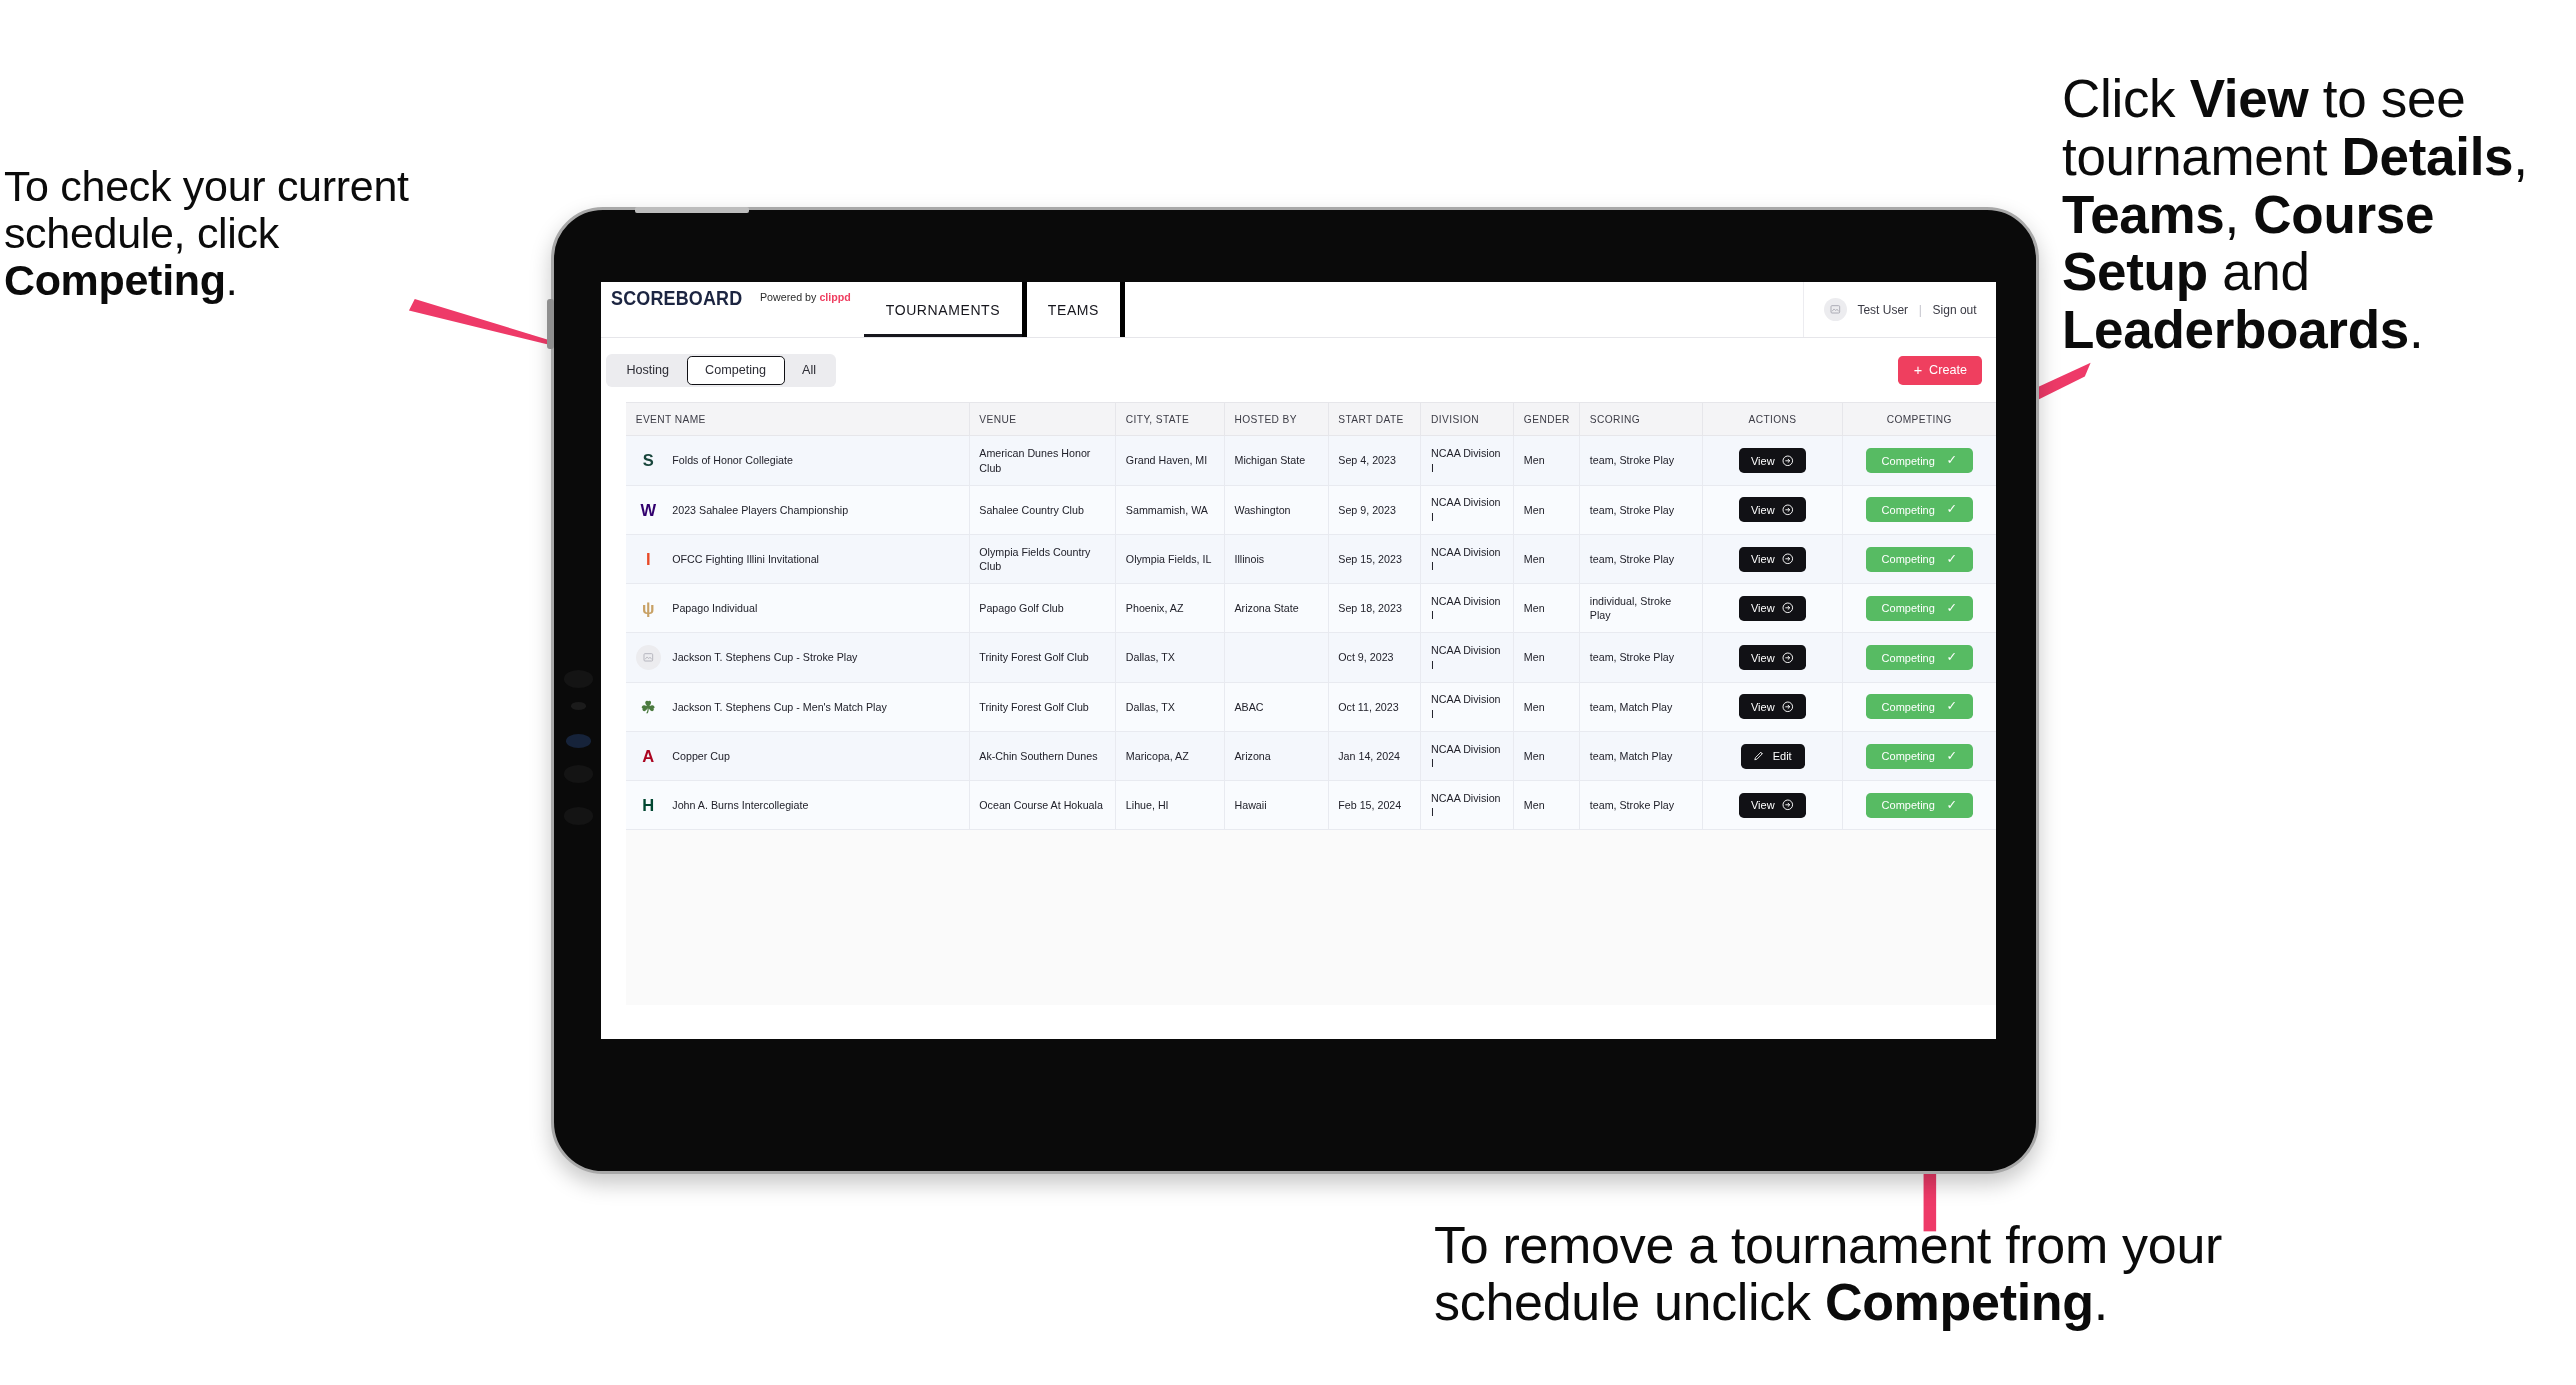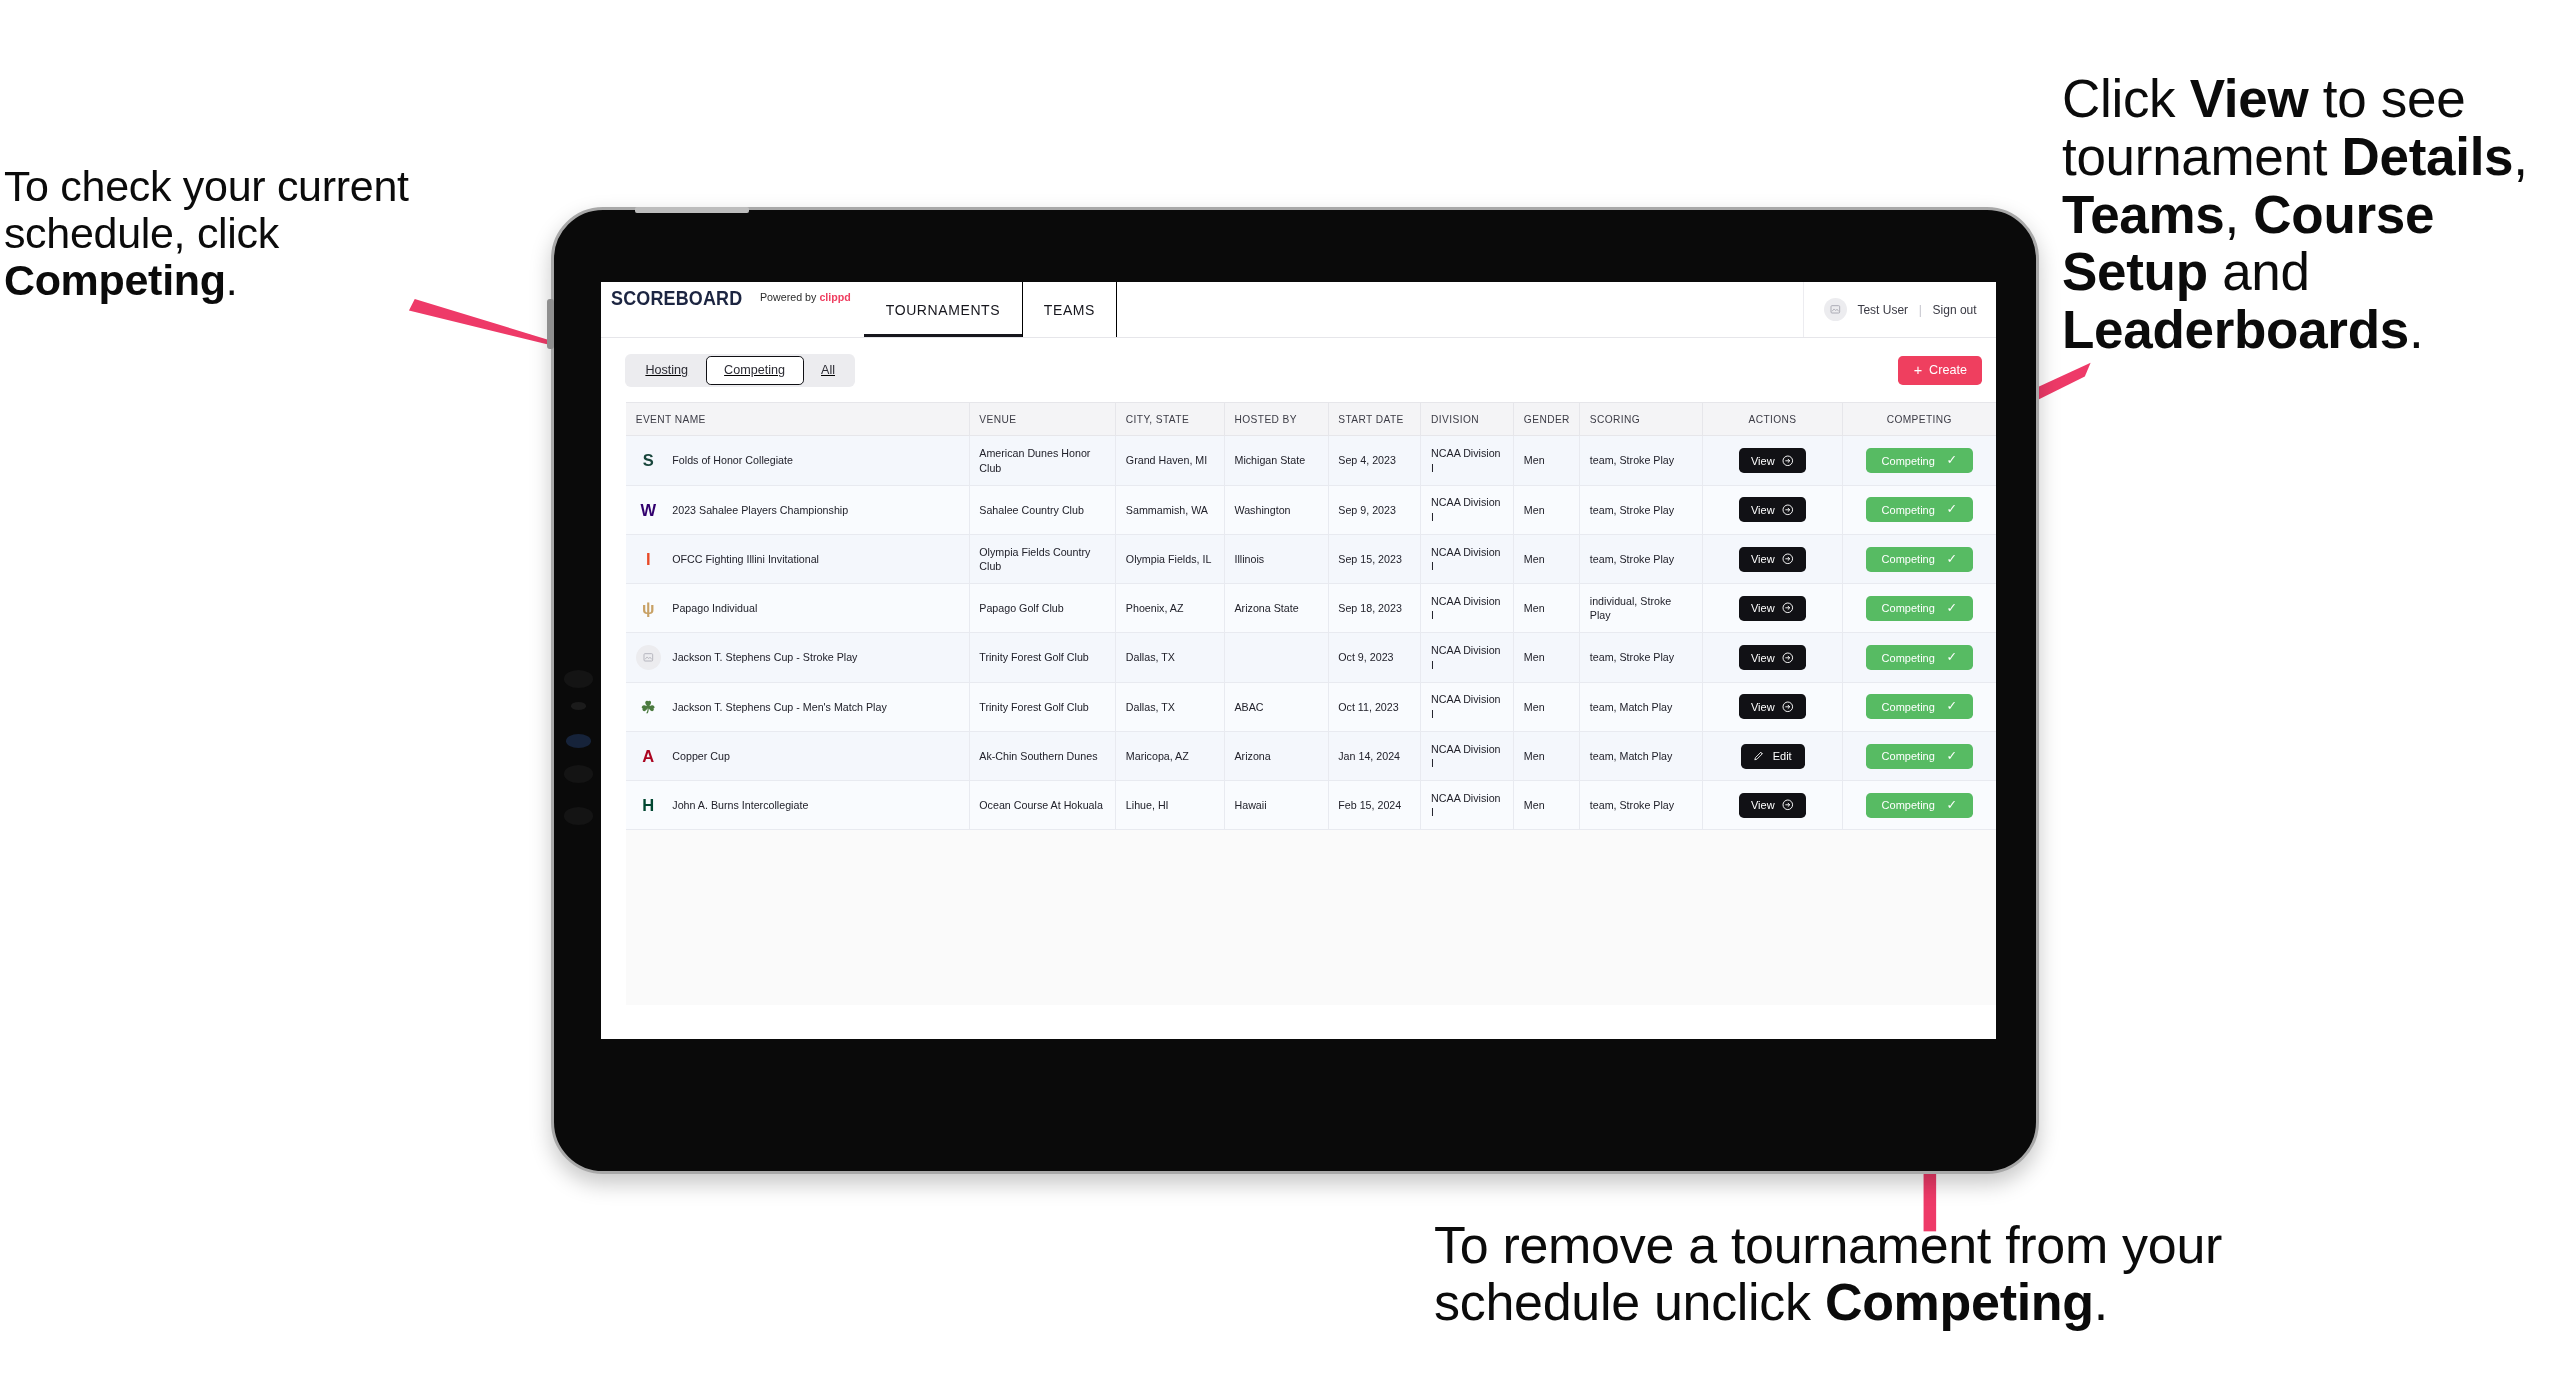--- a/index.html
+++ b/index.html
@@ -72,37 +72,37 @@
     font-weight: 700; font-size: 20.4px; letter-spacing: 0.2px;
     color:#1c2541; line-height:1;
     transform: scaleX(0.88); transform-origin: left center;
   }
   #brand-sub { font-size: 10.7px; color:#2b2b2b; margin-top:3.9px; line-height:1; }
   #brand-sub .clippd { color:#ef3f61; font-weight:700; }
 
   .navtab {
     display:flex; align-items:center; padding: 0 21.3px;
     font-size: 14px; color:#16161d; letter-spacing:0.6px;
-    border-right: 1px solid #000000; cursor:pointer;
+    border-right: 5px solid #000000; cursor:pointer;
     position: relative;
   }
   .navtab.active { box-shadow: inset 0 -2.9px 0 0 #16161d; font-weight:500; }
   #nav-spacer { flex:1; border-right:1px solid #ececf0; }
   #user-area { display:flex; align-items:center; gap:10.7px; padding: 0 19.4px; font-size:12px; color:#3a3a44; }
   #avatar {
     width:23px; height:23px; border-radius:50%; background:#ececef;
     display:flex; align-items:center; justify-content:center; color:#9b9ba3; font-size:10.7px;
   }
   #user-sep { color:#c4c4cc; }
   #signout { cursor:pointer; }
 
   
   #toolbar {
     height: 64px; background:#fff; display:flex; align-items:center;
-    padding: 0 24px; position:relative;text-decoration:underline;
+    padding: 0 5px; position:relative;
   }
   #segmented {
     display:flex; background:#ececef; border-radius:5.8px; padding:2.9px; height:33px; align-items:center;
   }
   .seg {
     font-size:12.6px; color:#2c2c34; padding: 0 17.5px; height:27px;
     display:flex; align-items:center; border-radius:4.8px; cursor:pointer;
   }
   .seg.selected {
     background:#fff; border: 1.9px solid #101014; font-weight:500; height:29px;

